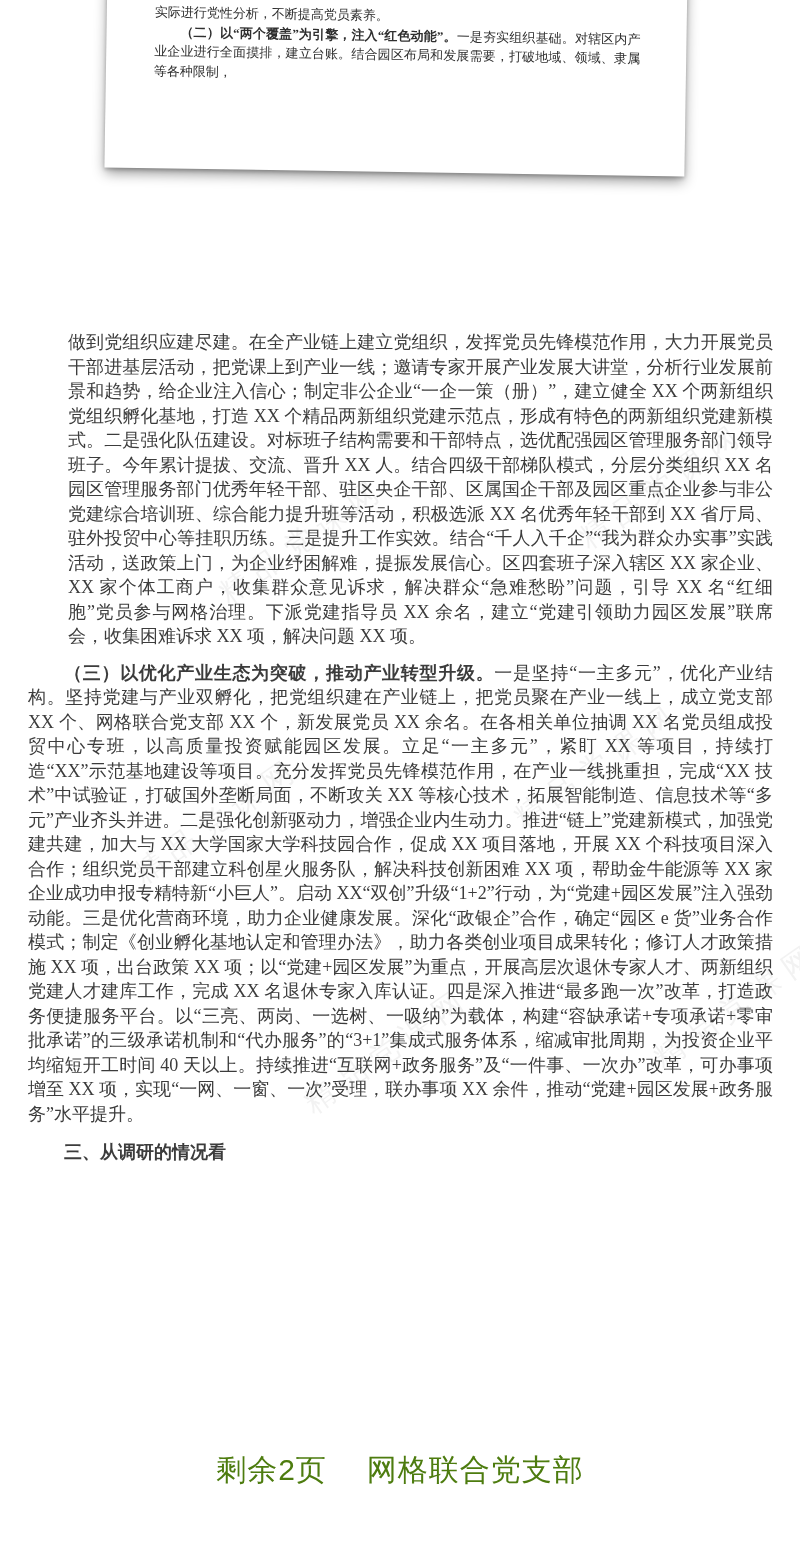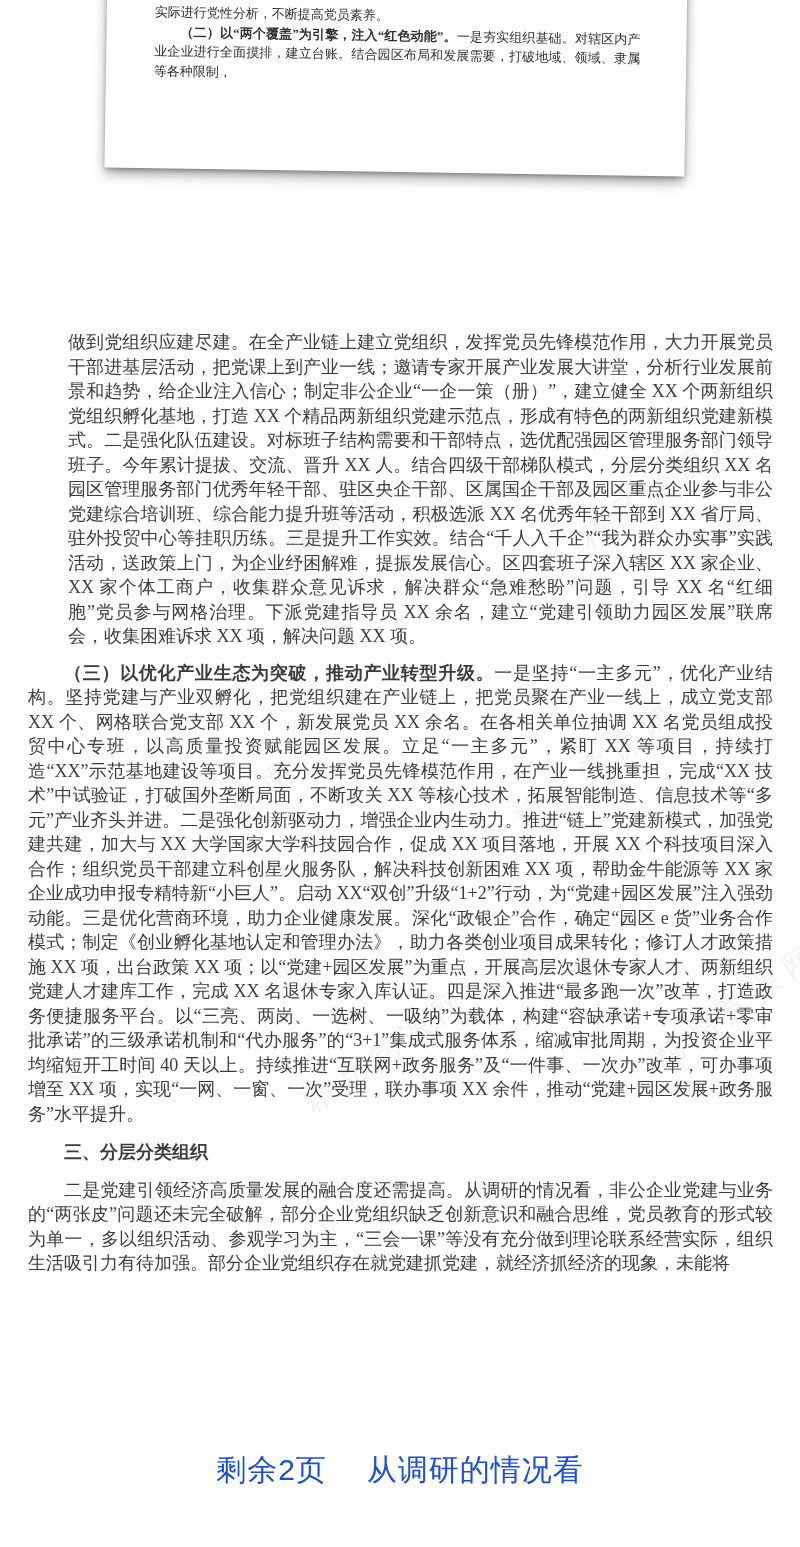--- a/index.html
+++ b/index.html
@@ -78,21 +78,21 @@
   .footer{
     position:absolute;
     left:0;top:1448px;
     width:800px;
     display:flex;
     justify-content:center;
     gap:40px;
     font-family:"Liberation Sans","DejaVu Sans",sans-serif;
     font-size:30px;
     line-height:44px;
-    color:#1d4ed8;
+    color:#4d7c0f;
     letter-spacing:1px;
     z-index:1;
   }
 </style>
 </head>
 <body>
 
 <div class="screen">
 
   <div class="watermark-layer">
@@ -105,22 +105,21 @@
   </div>
 
   <div class="sheet">
     <p class="s-line">实际进行党性分析，不断提高党员素养。</p>
     <p class="s-para"><b>（二）以“两个覆盖”为引擎，注入“红色动能”。</b><span>一是夯实组织基础。对辖区内产业企业进行全面摸排，建立台账。结合园区布局和发展需要，打破地域、领域、隶属等各种限制，</span></p>
   </div>
 
   <div class="doc">
     <p class="para no-indent">做到党组织应建尽建。在全产业链上建立党组织，发挥党员先锋模范作用，大力开展党员干部进基层活动，把党课上到产业一线；邀请专家开展产业发展大讲堂，分析行业发展前景和趋势，给企业注入信心；制定非公企业“一企一策（册）”，建立健全 XX 个两新组织党组织孵化基地，打造 XX 个精品两新组织党建示范点，形成有特色的两新组织党建新模式。二是强化队伍建设。对标班子结构需要和干部特点，选优配强园区管理服务部门领导班子。今年累计提拔、交流、晋升 XX 人。结合四级干部梯队模式，分层分类组织 XX 名园区管理服务部门优秀年轻干部、驻区央企干部、区属国企干部及园区重点企业参与非公党建综合培训班、综合能力提升班等活动，积极选派 XX 名优秀年轻干部到 XX 省厅局、驻外投贸中心等挂职历练。三是提升工作实效。结合“千人入千企”“我为群众办实事”实践活动，送政策上门，为企业纾困解难，提振发展信心。区四套班子深入辖区 XX 家企业、XX 家个体工商户，收集群众意见诉求，解决群众“急难愁盼”问题，引导 XX 名“红细胞”党员参与网格治理。下派党建指导员 XX 余名，建立“党建引领助力园区发展”联席会，收集困难诉求 XX 项，解决问题 XX 项。</p>
     <p class="para"><b>（三）以优化产业生态为突破，推动产业转型升级。</b><span>一是坚持“一主多元”，优化产业结构。坚持党建与产业双孵化，把党组织建在产业链上，把党员聚在产业一线上，成立党支部 XX 个、网格联合党支部 XX 个，新发展党员 XX 余名。在各相关单位抽调 XX 名党员组成投贸中心专班，以高质量投资赋能园区发展。立足“一主多元”，紧盯 XX 等项目，持续打造“XX”示范基地建设等项目。充分发挥党员先锋模范作用，在产业一线挑重担，完成“XX 技术”中试验证，打破国外垄断局面，不断攻关 XX 等核心技术，拓展智能制造、信息技术等“多元”产业齐头并进。二是强化创新驱动力，增强企业内生动力。推进“链上”党建新模式，加强党建共建，加大与 XX 大学国家大学科技园合作，促成 XX 项目落地，开展 XX 个科技项目深入合作；组织党员干部建立科创星火服务队，解决科技创新困难 XX 项，帮助金牛能源等 XX 家企业成功申报专精特新“小巨人”。启动 XX“双创”升级“1+2”行动，为“党建+园区发展”注入强劲动能。三是优化营商环境，助力企业健康发展。深化“政银企”合作，确定“园区 e 货”业务合作模式；制定《创业孵化基地认定和管理办法》，助力各类创业项目成果转化；修订人才政策措施 XX 项，出台政策 XX 项；以“党建+园区发展”为重点，开展高层次退休专家人才、两新组织党建人才建库工作，完成 XX 名退休专家入库认证。四是深入推进“最多跑一次”改革，打造政务便捷服务平台。以“三亮、两岗、一选树、一吸纳”为载体，构建“容缺承诺+专项承诺+零审批承诺”的三级承诺机制和“代办服务”的“3+1”集成式服务体系，缩减审批周期，为投资企业平均缩短开工时间 40 天以上。持续推进“互联网+政务服务”及“一件事、一次办”改革，可办事项增至 XX 项，实现“一网、一窗、一次”受理，联办事项 XX 余件，推动“党建+园区发展+政务服务”水平提升。</span></p>
-    <p class="para heading">三、分层分类组织</p>
-    <p class="para">二是党建引领经济高质量发展的融合度还需提高。从调研的情况看，非公企业党建与业务的“两张皮”问题还未完全破解，部分企业党组织缺乏创新意识和融合思维，党员教育的形式较为单一，多以组织活动、参观学习为主，“三会一课”等没有充分做到理论联系经营实际，组织生活吸引力有待加强。部分企业党组织存在就党建抓党建，就经济抓经济的现象，未能将</p>
+    <p class="para heading">三、从调研的情况看</p>
   </div>
 
   <div class="footer">
     <span>剩余2页</span>
-    <span>从调研的情况看</span>
+    <span>网格联合党支部</span>
   </div>
 
 </div>
 
 </body></html>

